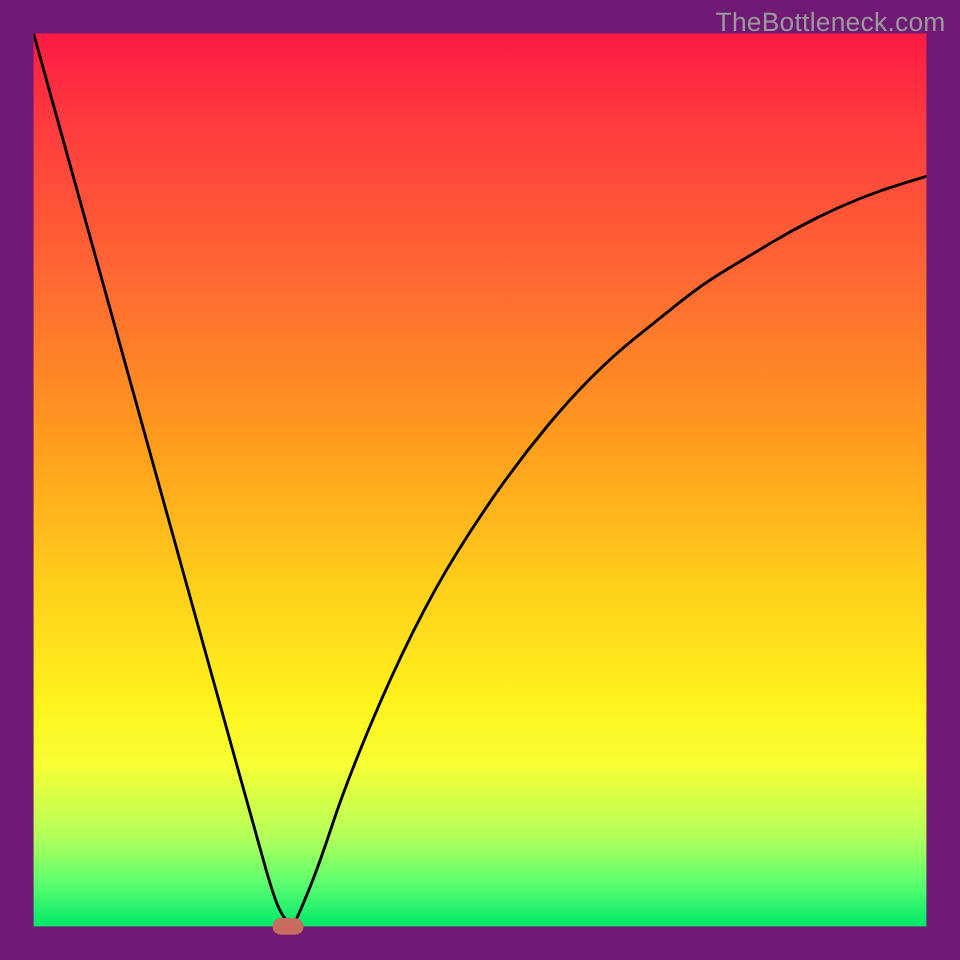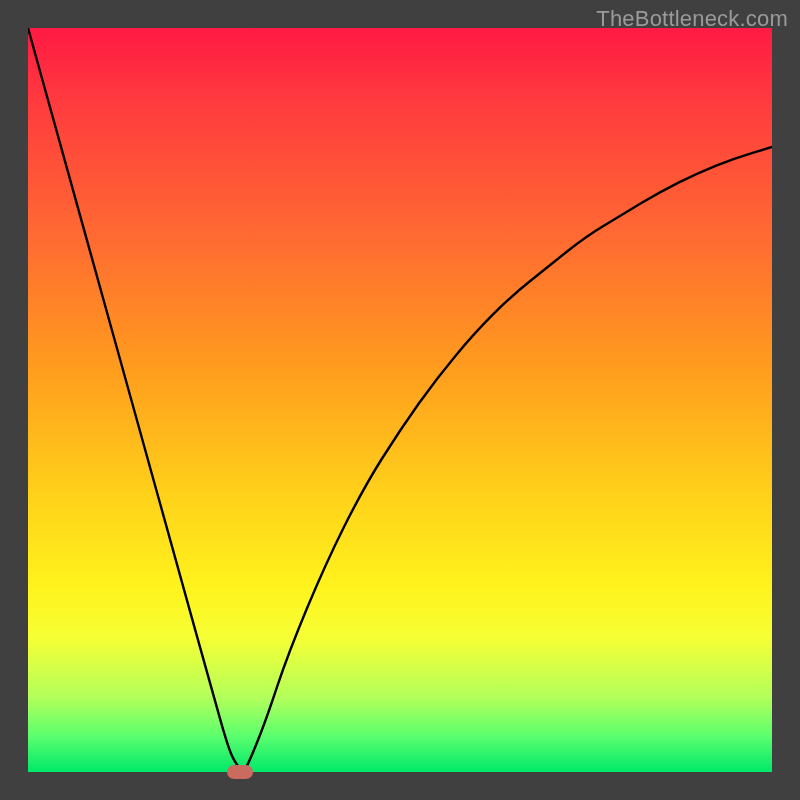--- a/index.html
+++ b/index.html
@@ -8,21 +8,21 @@
     width: 800px;
     height: 800px;
     overflow: hidden;
     background: #000;
     font-family: Arial, Helvetica, sans-serif;
   }
   .frame {
     width: 800px;
     height: 800px;
     position: relative;
-    background: #404040;
+    background: #701a75;
   }
   .plot {
     position: absolute;
     left: 28px;
     top: 28px;
     width: 744px;
     height: 744px;
     
     background: linear-gradient(to bottom,
       #ff1a44 0%,

